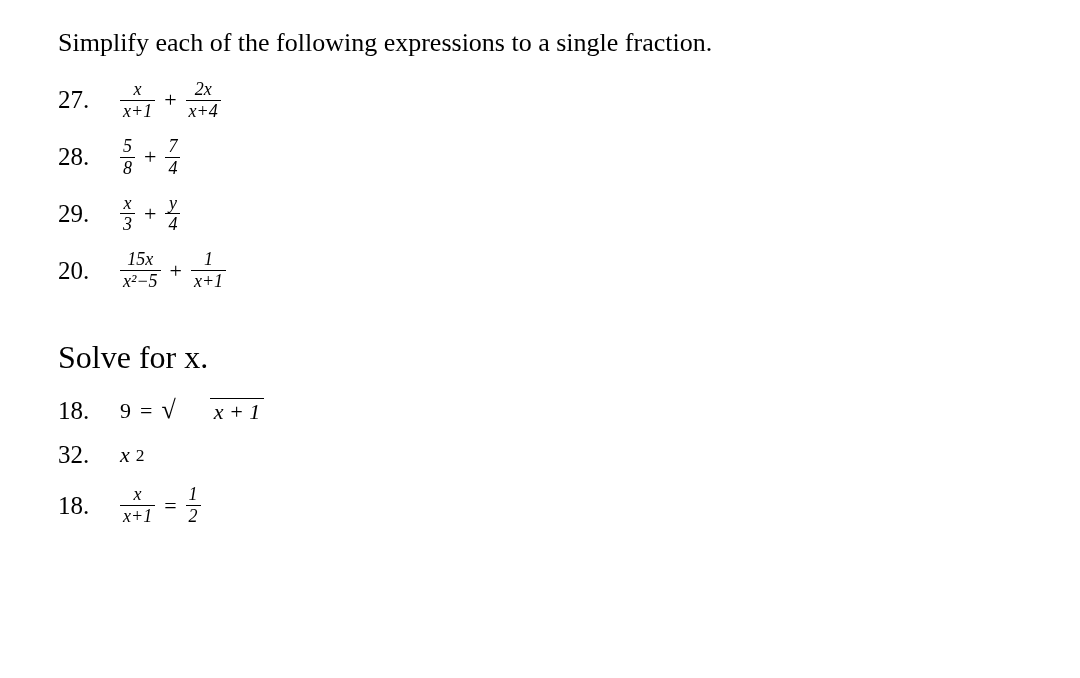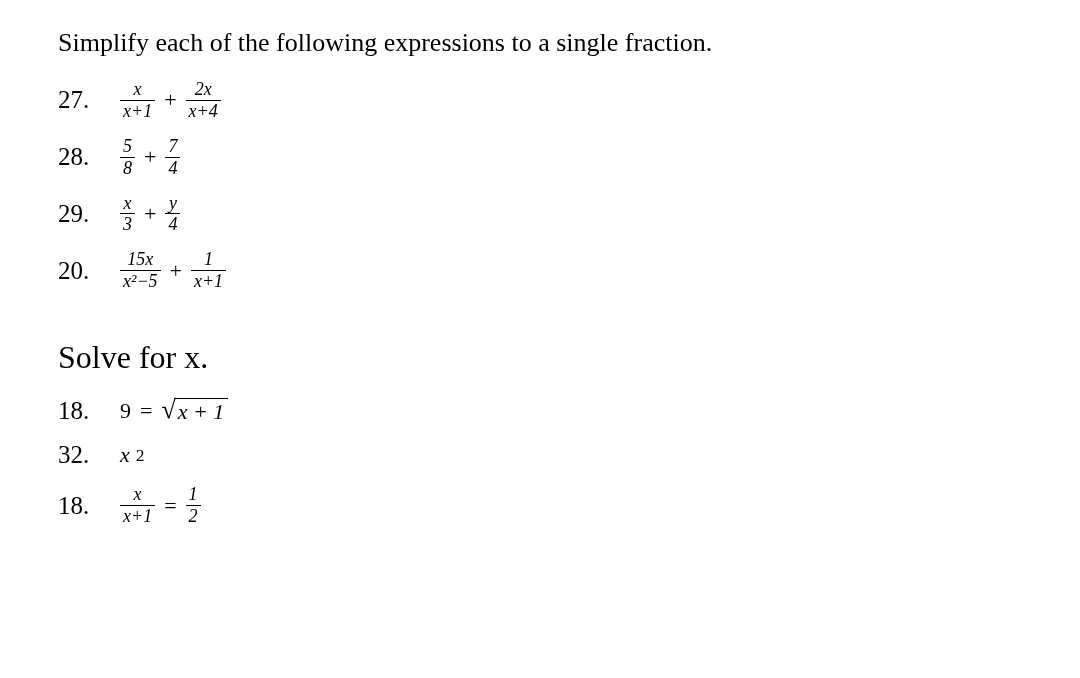--- a/index.html
+++ b/index.html
@@ -77,20 +77,21 @@
       top: 1px;
     }
     .sqrt-body {
       border-top: 1.4px solid #000;
       padding: 0 4px;
       font-style: italic;
       font-size: 22px;
       display: inline-flex;
       align-items: center;
       margin-top: 2px;
+      margin-left: 36px;
     }
     sup {
       font-size: 0.7em;
       font-style: normal;
     }
   </style>
 </head>
 <body>
 
 <div class="instruction">Simplify each of the following expressions to a single fraction.</div>

